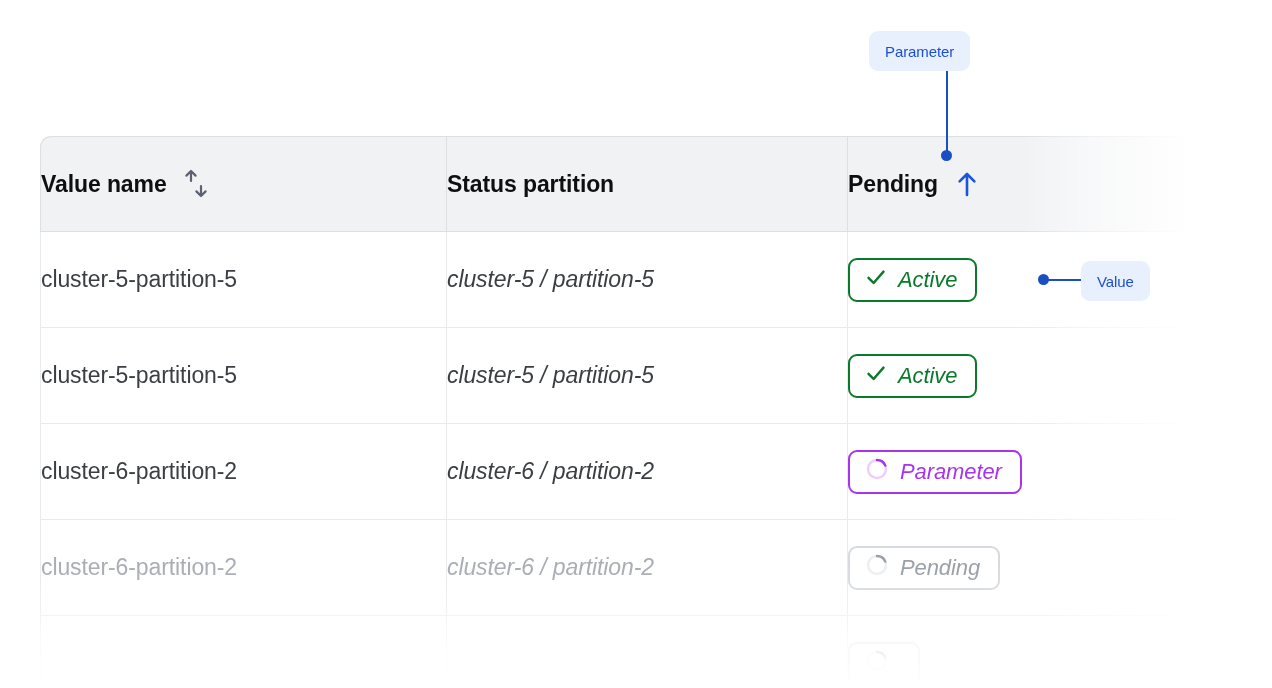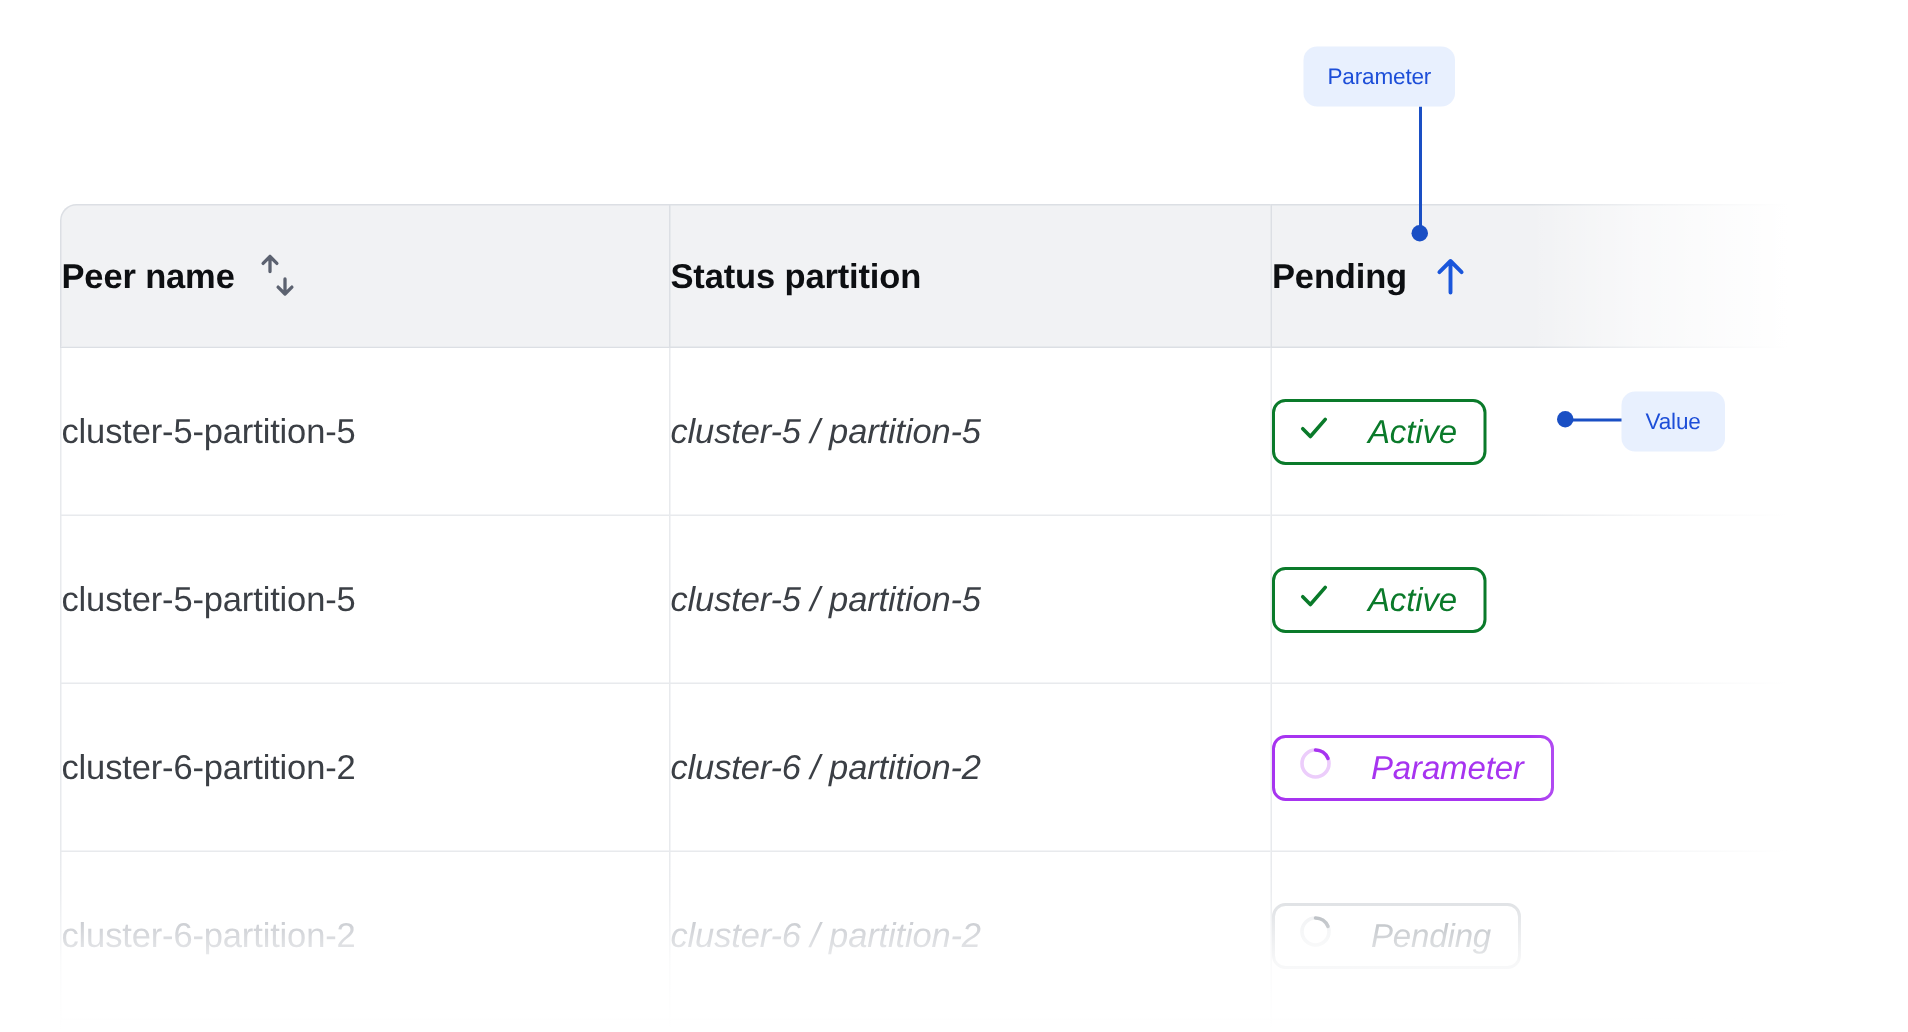--- a/index.html
+++ b/index.html
@@ -52,21 +52,21 @@
     color: #0d0f12;
     padding-left: 34px;
     letter-spacing: -0.1px;
   }
   thead th.c1 {
     border-left: 1px solid #dcdfe4;
     border-top-left-radius: 11px;
   }
   thead th.c2, thead th.c3 { border-left: 1px solid #dcdfe4; }
 
-  tbody tr { height: 112px; }
+  tbody tr { height: 96px; }
   tbody td {
     border-bottom: 1px solid #e8eaed;
     font-size: 23px;
     color: #3b3f45;
     padding-left: 34px;
     letter-spacing: -0.1px;
     background: #ffffff;
   }
   tbody td.c1 { border-left: 1px solid #e8eaed; }
   tbody td.c2, tbody td.c3 { border-left: 1px solid #e8eaed; font-style: italic; }
@@ -80,21 +80,21 @@
     display: inline-flex;
     align-items: center;
     justify-content: center;
     flex: none;
   }
 
   
   .badge {
     display: inline-flex;
     align-items: center;
-    gap: 25px;
+    gap: 11px;
     height: 44px;
     box-sizing: border-box;
     padding: 0 18px 0 15px;
     border-radius: 9px;
     border: 2px solid #0a7a2a;
     font-size: 22px;
     font-weight: 500;
     letter-spacing: -0.1px;
     background: #ffffff;
     color: #0a7a2a;
@@ -169,21 +169,21 @@
 <body>
 
 <div id="table-wrap">
 
   <table id="peers-table">
     <thead>
       <tr>
 
         <th class="c1" style="width:405px">
           <div class="th-inner">
-            <span>Peer name</span>
+            <span>Value name</span>
             <span class="sort-both">
               <svg width="27" height="30" viewBox="0 0 27 30" fill="none" xmlns="http://www.w3.org/2000/svg">
                 <path d="M8 12 V2 M8 2 L3.4 6.6 M8 2 L12.6 6.6" stroke="#5c6270" stroke-width="2.2" stroke-linecap="round" stroke-linejoin="round"></path>
                 <path d="M18 17 V27 M18 27 L13.4 22.4 M18 27 L22.6 22.4" stroke="#5c6270" stroke-width="2.2" stroke-linecap="round" stroke-linejoin="round"></path>
               </svg>
             </span>
           </div>
         </th>
 
         <th class="c2" style="width:400px">

